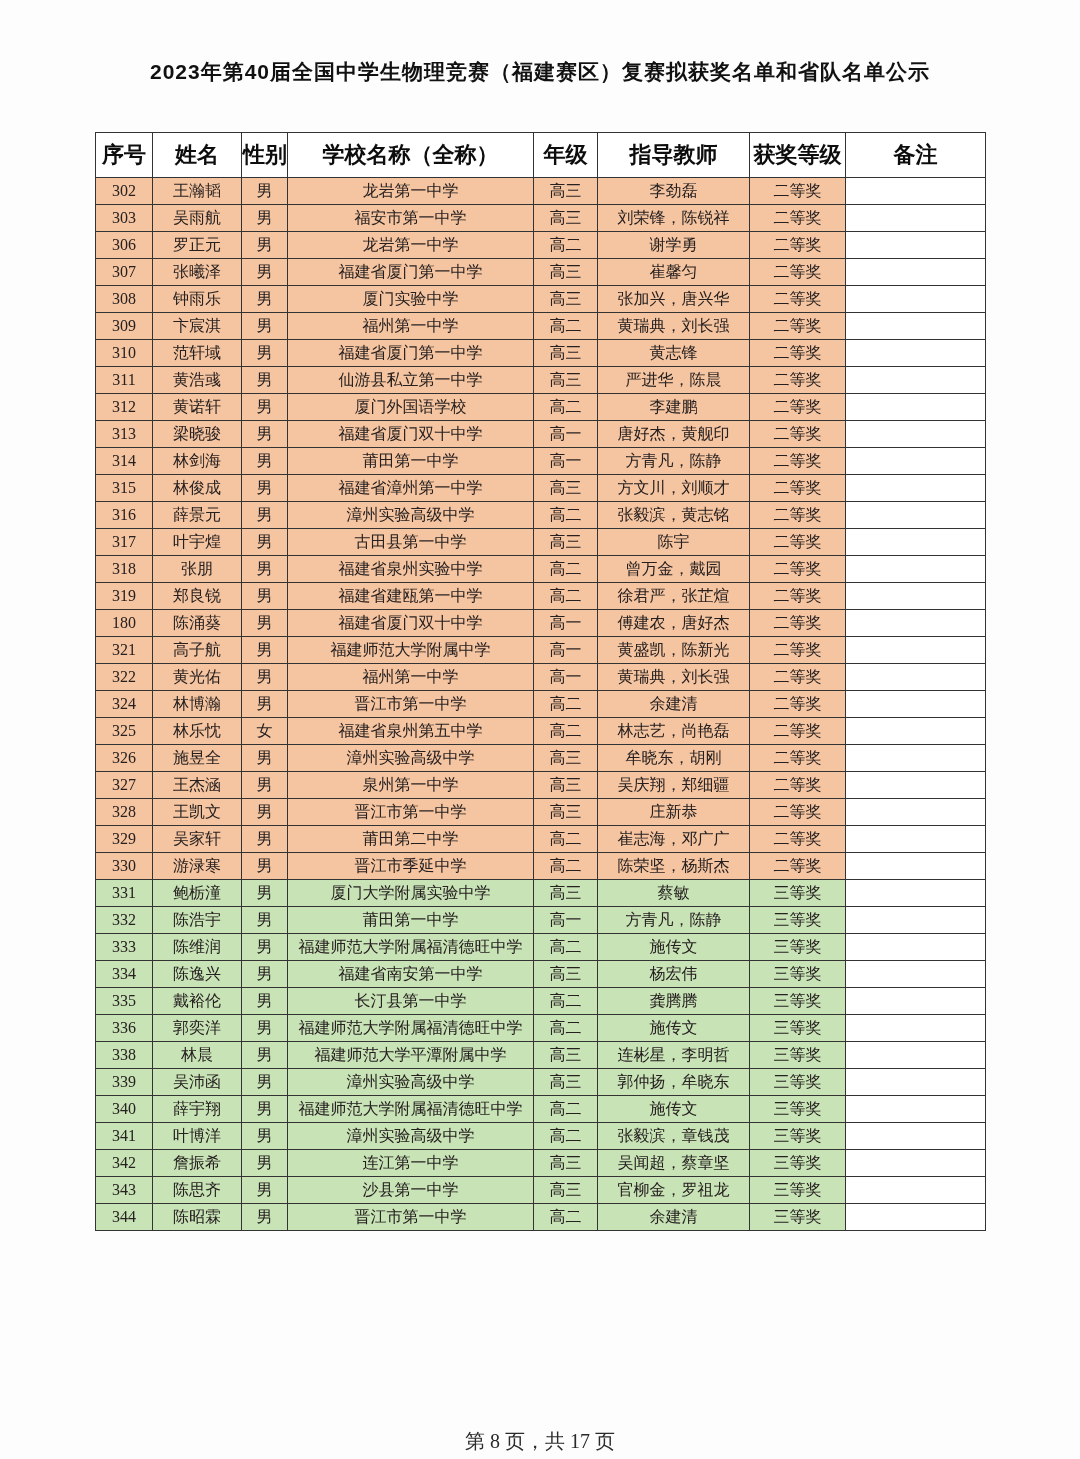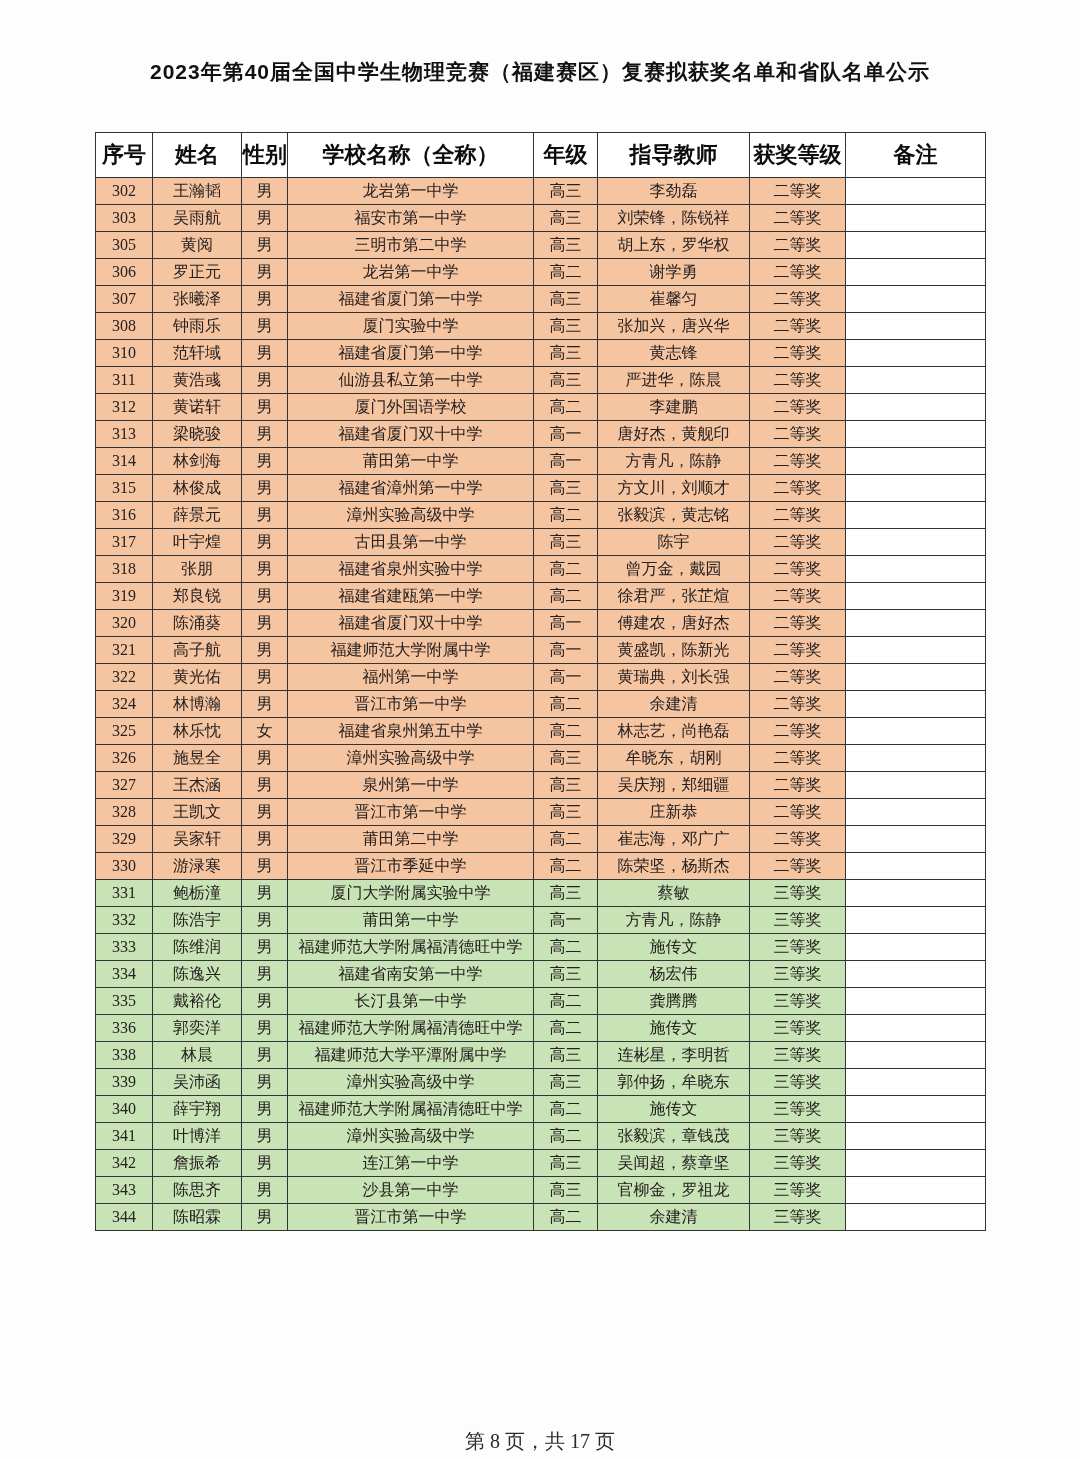--- a/index.html
+++ b/index.html
@@ -114,30 +114,20 @@
           <td>303</td>
           <td>吴雨航</td>
           <td>男</td>
           <td>福安市第一中学</td>
           <td>高三</td>
           <td>刘荣锋，陈锐祥</td>
           <td>二等奖</td>
           <td class="remark"></td>
         </tr>
         <tr class="tier2">
-          <td>305</td>
-          <td>黄阅</td>
-          <td>男</td>
-          <td>三明市第二中学</td>
-          <td>高三</td>
-          <td>胡上东，罗华权</td>
-          <td>二等奖</td>
-          <td class="remark"></td>
-        </tr>
-        <tr class="tier2">
           <td>306</td>
           <td>罗正元</td>
           <td>男</td>
           <td>龙岩第一中学</td>
           <td>高二</td>
           <td>谢学勇</td>
           <td>二等奖</td>
           <td class="remark"></td>
         </tr>
         <tr class="tier2">
@@ -154,20 +144,30 @@
           <td>308</td>
           <td>钟雨乐</td>
           <td>男</td>
           <td>厦门实验中学</td>
           <td>高三</td>
           <td>张加兴，唐兴华</td>
           <td>二等奖</td>
           <td class="remark"></td>
         </tr>
         <tr class="tier2">
+          <td>309</td>
+          <td>卞宸淇</td>
+          <td>男</td>
+          <td>福州第一中学</td>
+          <td>高二</td>
+          <td>黄瑞典，刘长强</td>
+          <td>二等奖</td>
+          <td class="remark"></td>
+        </tr>
+        <tr class="tier2">
           <td>310</td>
           <td>范轩域</td>
           <td>男</td>
           <td>福建省厦门第一中学</td>
           <td>高三</td>
           <td>黄志锋</td>
           <td>二等奖</td>
           <td class="remark"></td>
         </tr>
         <tr class="tier2">
@@ -254,21 +254,21 @@
           <td>319</td>
           <td>郑良锐</td>
           <td>男</td>
           <td>福建省建瓯第一中学</td>
           <td>高二</td>
           <td>徐君严，张芷煊</td>
           <td>二等奖</td>
           <td class="remark"></td>
         </tr>
         <tr class="tier2">
-          <td>320</td>
+          <td>180</td>
           <td>陈涌葵</td>
           <td>男</td>
           <td>福建省厦门双十中学</td>
           <td>高一</td>
           <td>傅建农，唐好杰</td>
           <td>二等奖</td>
           <td class="remark"></td>
         </tr>
         <tr class="tier2">
           <td>321</td>

